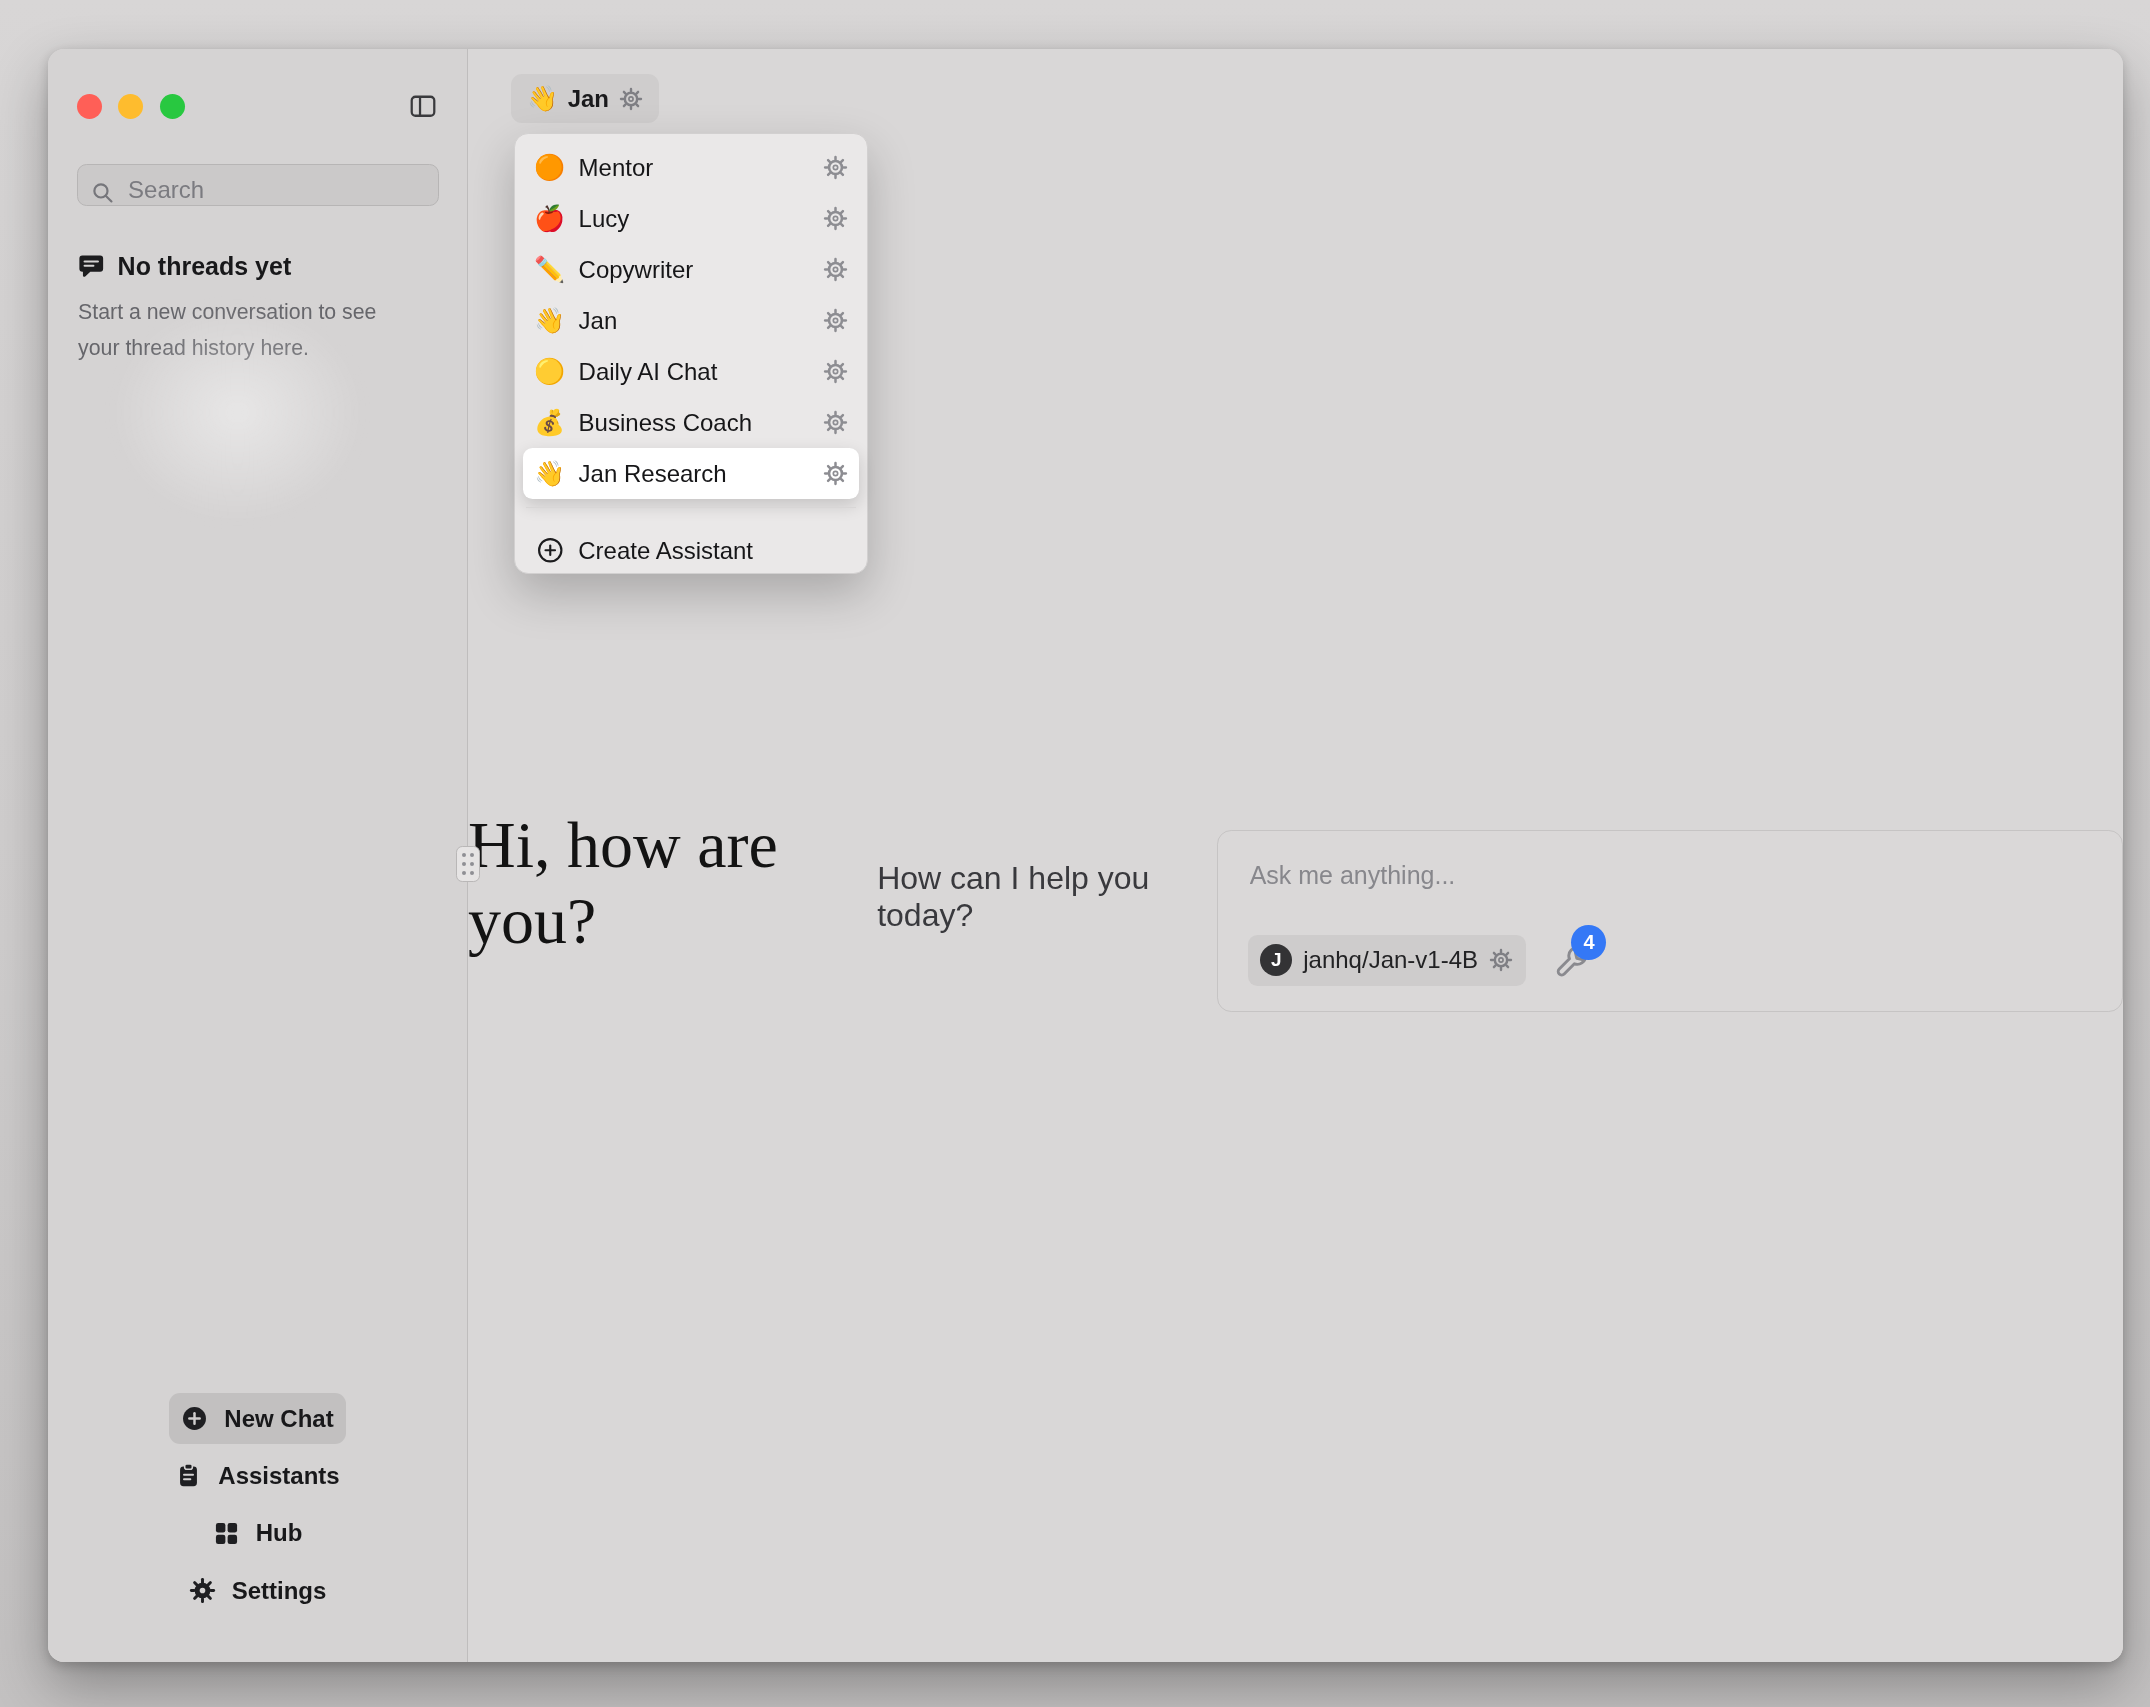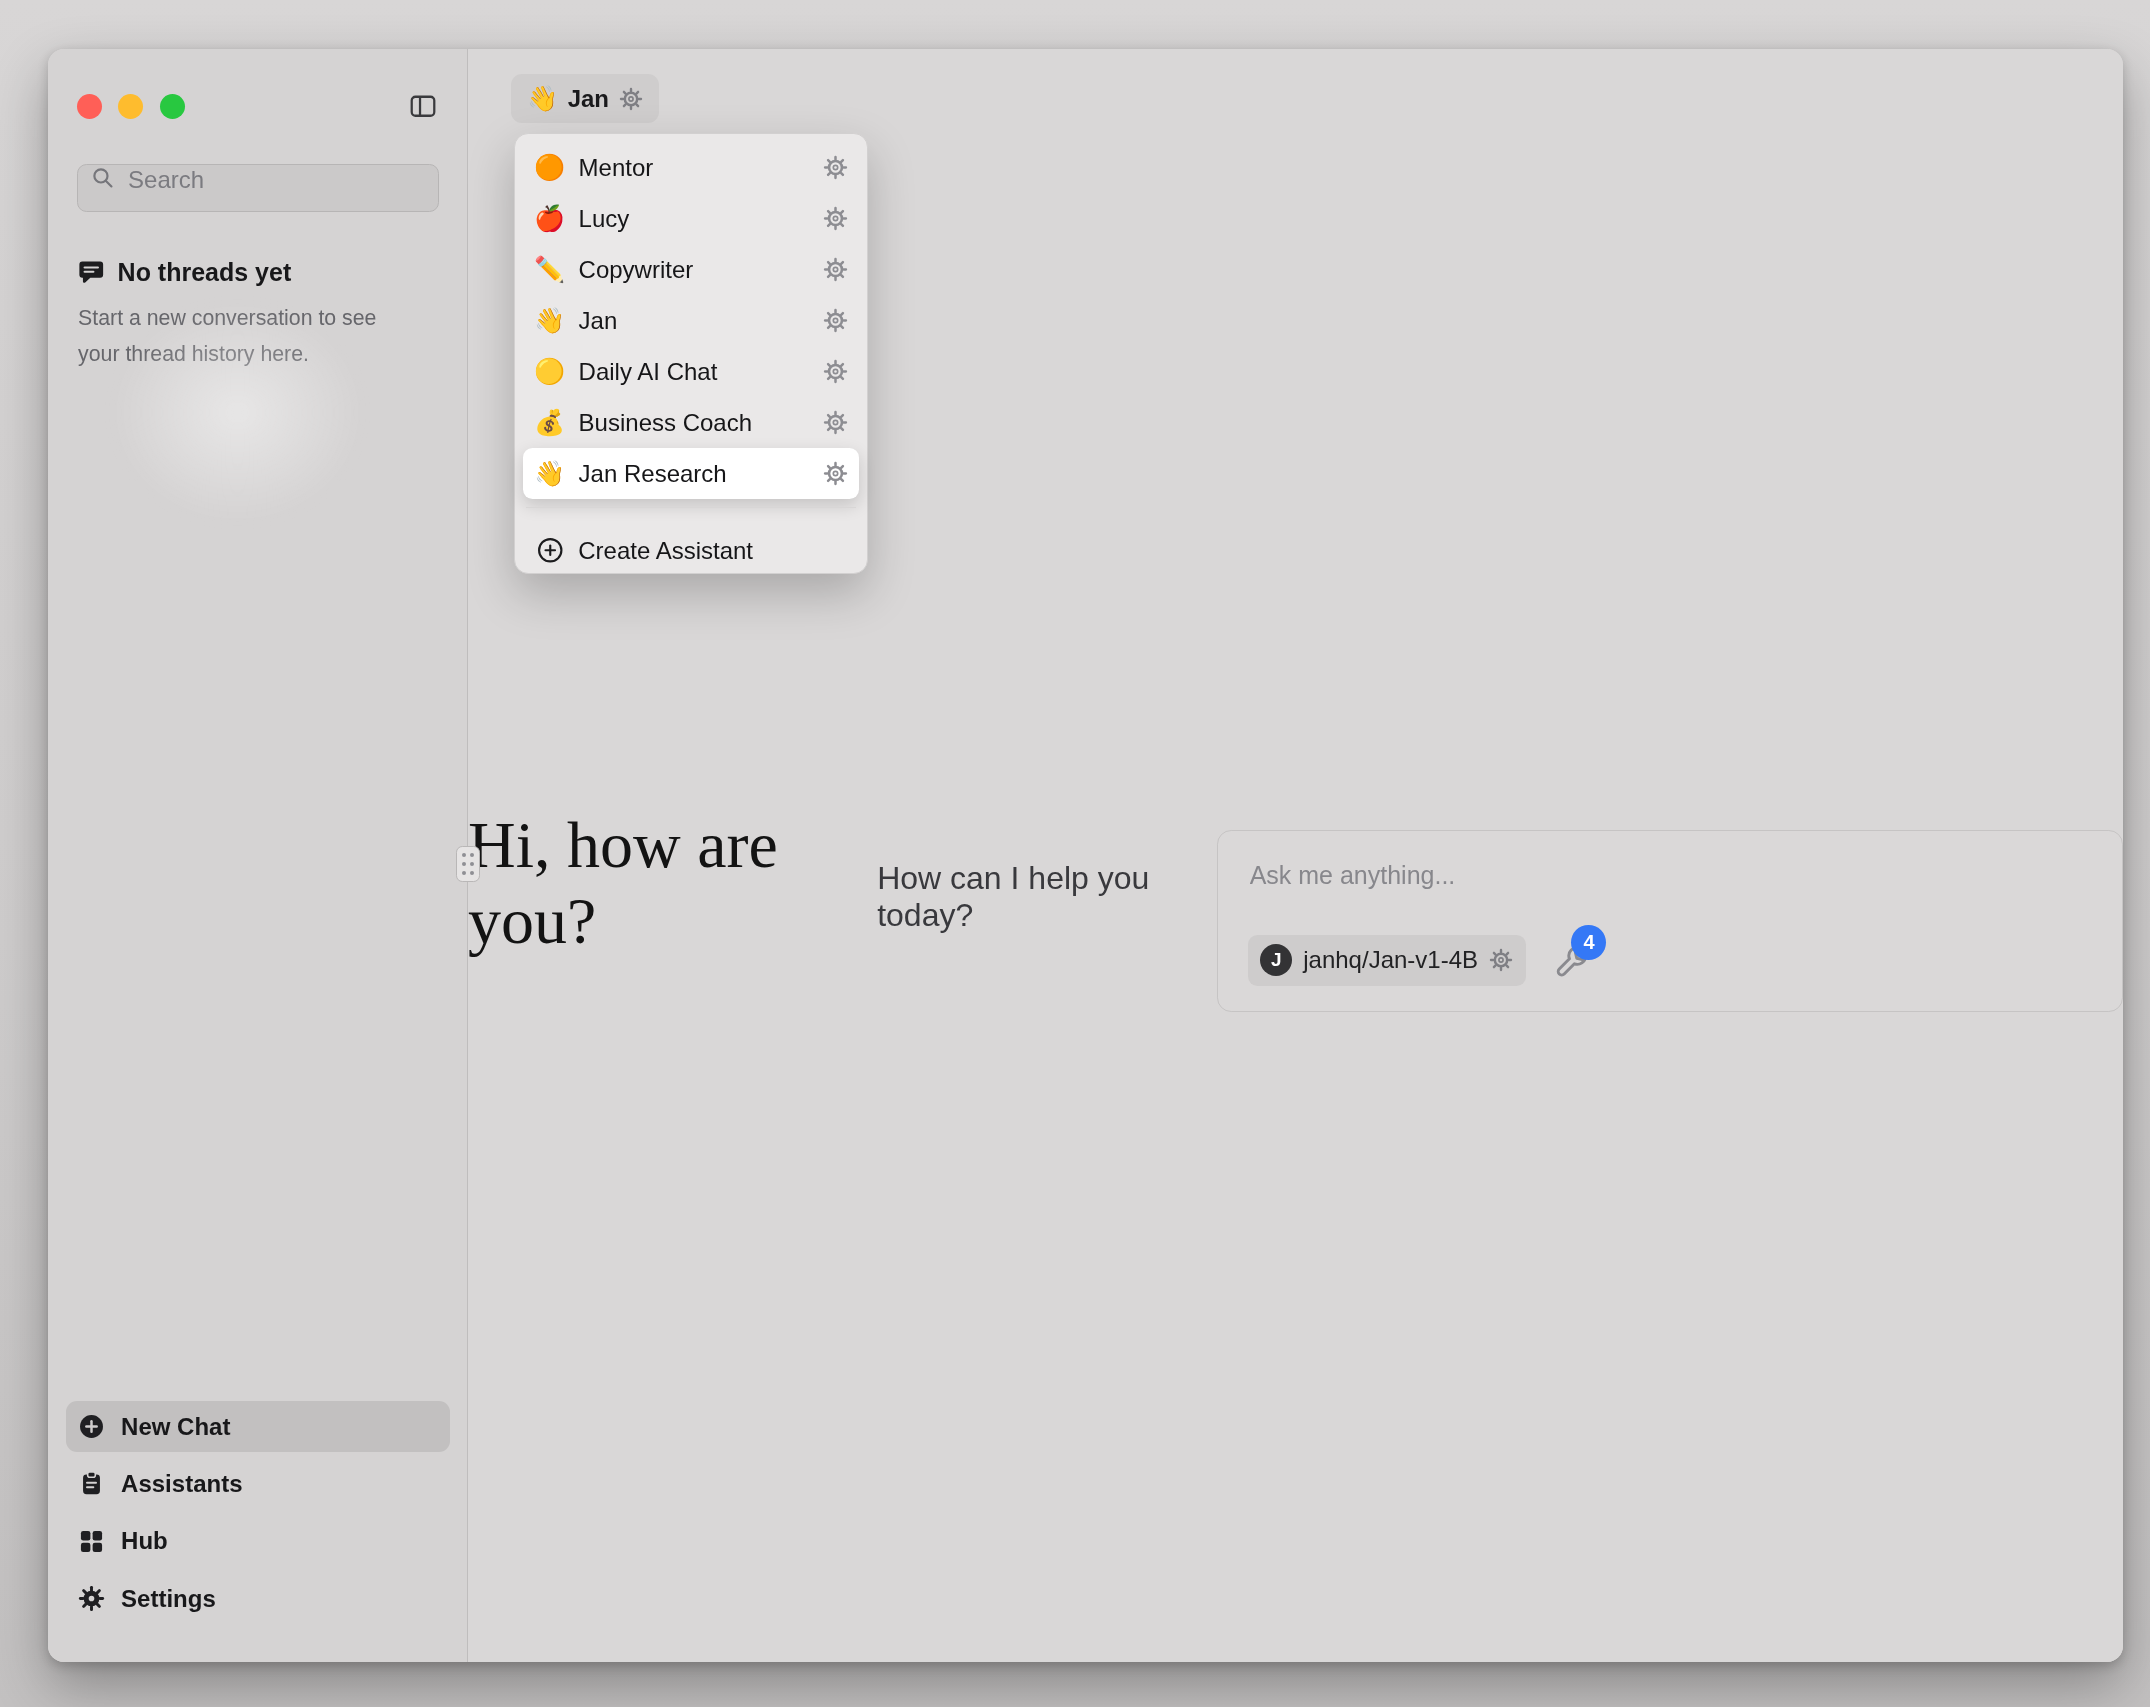--- a/index.html
+++ b/index.html
@@ -25,22 +25,22 @@
   .titlebar { height: 115px; display: flex; align-items: center; justify-content: space-between; }
   .lights { display: flex; gap: 16.6px; }
   .light { width: 25px; height: 25px; border-radius: 50%; display: inline-block; }
   .light.red { background: #ff5f57; }
   .light.yellow { background: #febc2e; }
   .light.green { background: #28c840; }
   .toggle-btn { background: none; border: none; padding: 0; color: #3a3a3d; cursor: default; }
   .toggle-btn svg { width: 32px; height: 28.5px; display: block; }
 
   .search {
-    height: 48px; background: #cbc9c9; border: 1.6px solid #b7b5b5; border-radius: 9.5px;
-    display: flex; align-items: flex-start; gap: 11px; padding: 0 12.6px;
+    height: 42px; background: #cbc9c9; border: 1.6px solid #b7b5b5; border-radius: 9.5px;
+    display: flex; align-items: flex-end; gap: 11px; padding: 0 12.6px;
   }
   .search svg { width: 25px; height: 25px; color: #76767b; flex: none; }
   .search input {
     flex: 1; min-width: 0; background: transparent; border: none; outline: none;
     font-family: inherit; font-size: 24px; color: #1d1d1f;
   }
   .search input::placeholder { color: #7b7b80; }
 
   .empty { margin-top: 46px; }
   .empty-title-row { display: flex; align-items: center; gap: 12.6px; text-align: right; }
@@ -48,21 +48,21 @@
   .empty-title { font-size: 25px; font-weight: 700; color: #18181a; }
   .empty-desc { margin: 12.6px 0 0 1.6px; max-width: 340px; font-size: 21.3px; line-height: 36px; color: #66666b; }
 
   .sidebar-glow {
     position: absolute; left: 63px; top: 253px; width: 253px; height: 221px;
     border-radius: 50%; pointer-events: none;
     background: radial-gradient(closest-side, rgba(255,255,255,.45), rgba(255,255,255,0));
     filter: blur(6.3px);
   }
 
-  .side-nav { margin: auto -11px 8px; padding-bottom: 30px; display: flex; flex-direction: column; gap: 6.3px; }
+  .side-nav { margin: auto -11px 16px; padding-bottom: 30px; display: flex; flex-direction: column; gap: 6.3px; align-items: center; }
   .nav-item {
     height: 51px; display: flex; align-items: center; gap: 16px; padding: 0 12.6px;
     border-radius: 11px; font-size: 24px; font-weight: 600; color: #18181a; cursor: default;
   }
   .nav-item.active { background: #c2c0c0; }
   .nav-item svg { width: 27px; height: 27px; color: #1f1f22; flex: none; }
 
   
   .main { flex: 1; position: relative; background: #d9d7d7; }
 

